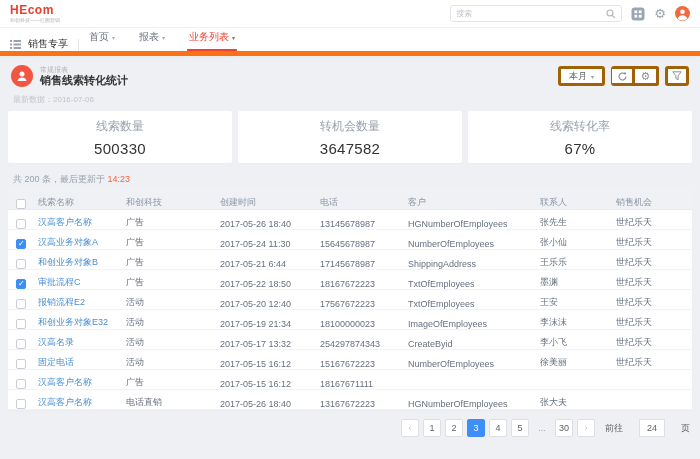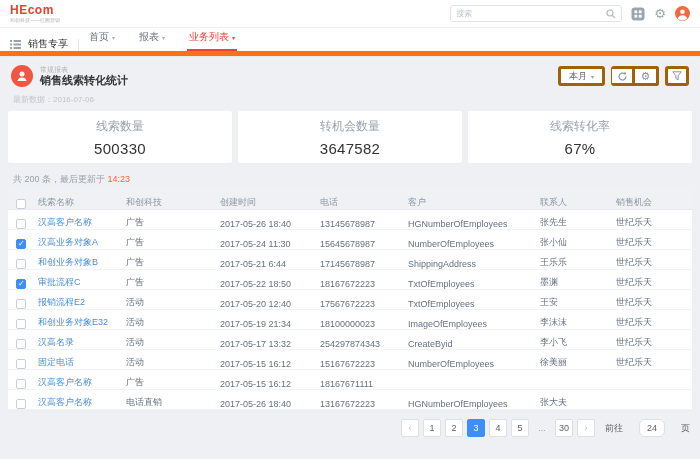--- a/index.html
+++ b/index.html
@@ -76,21 +76,21 @@
 .cb.checked{background:#3e8ef7;border-color:#3e8ef7}
 .cb.checked::after{content:"✓";color:#fff;font-size:8px;position:absolute;left:1px;top:-1px;line-height:10px}
 
 
 .pagination{display:flex;justify-content:flex-end;align-items:center;gap:4px;margin:9px 10px 0;font-size:9px;color:#606266}
 .pg{min-width:18px;height:18px;background:#fff;border:1px solid #dcdfe6;border-radius:2px;display:flex;align-items:center;justify-content:center;padding:0 3px;cursor:pointer}
 .pg.active{background:#3e8ef7;border-color:#3e8ef7;color:#fff}
 .pg.arrow{color:#b4bccc}
 .pg.dots{border:none;background:transparent;color:#9aa2ad;cursor:default}
 .goto{display:flex;align-items:center;gap:16px;margin-left:6px}
-.goto input{width:26px;height:18px;border:1px solid #dcdfe6;border-radius:6px;text-align:center;font-size:9px;color:#606266;font-family:inherit;outline:none}
+.goto input{width:26px;height:18px;border:1px solid #dcdfe6;border-radius:0;text-align:center;font-size:9px;color:#606266;font-family:inherit;outline:none}
 </style>
 </head>
 <body>
 
 <div class="topbar">
   <div class="logo">
     <span class="logo-text">HEcom</span>
     <span class="logo-tag">和创科技——红圈营销</span>
   </div>
   <div class="top-right">

